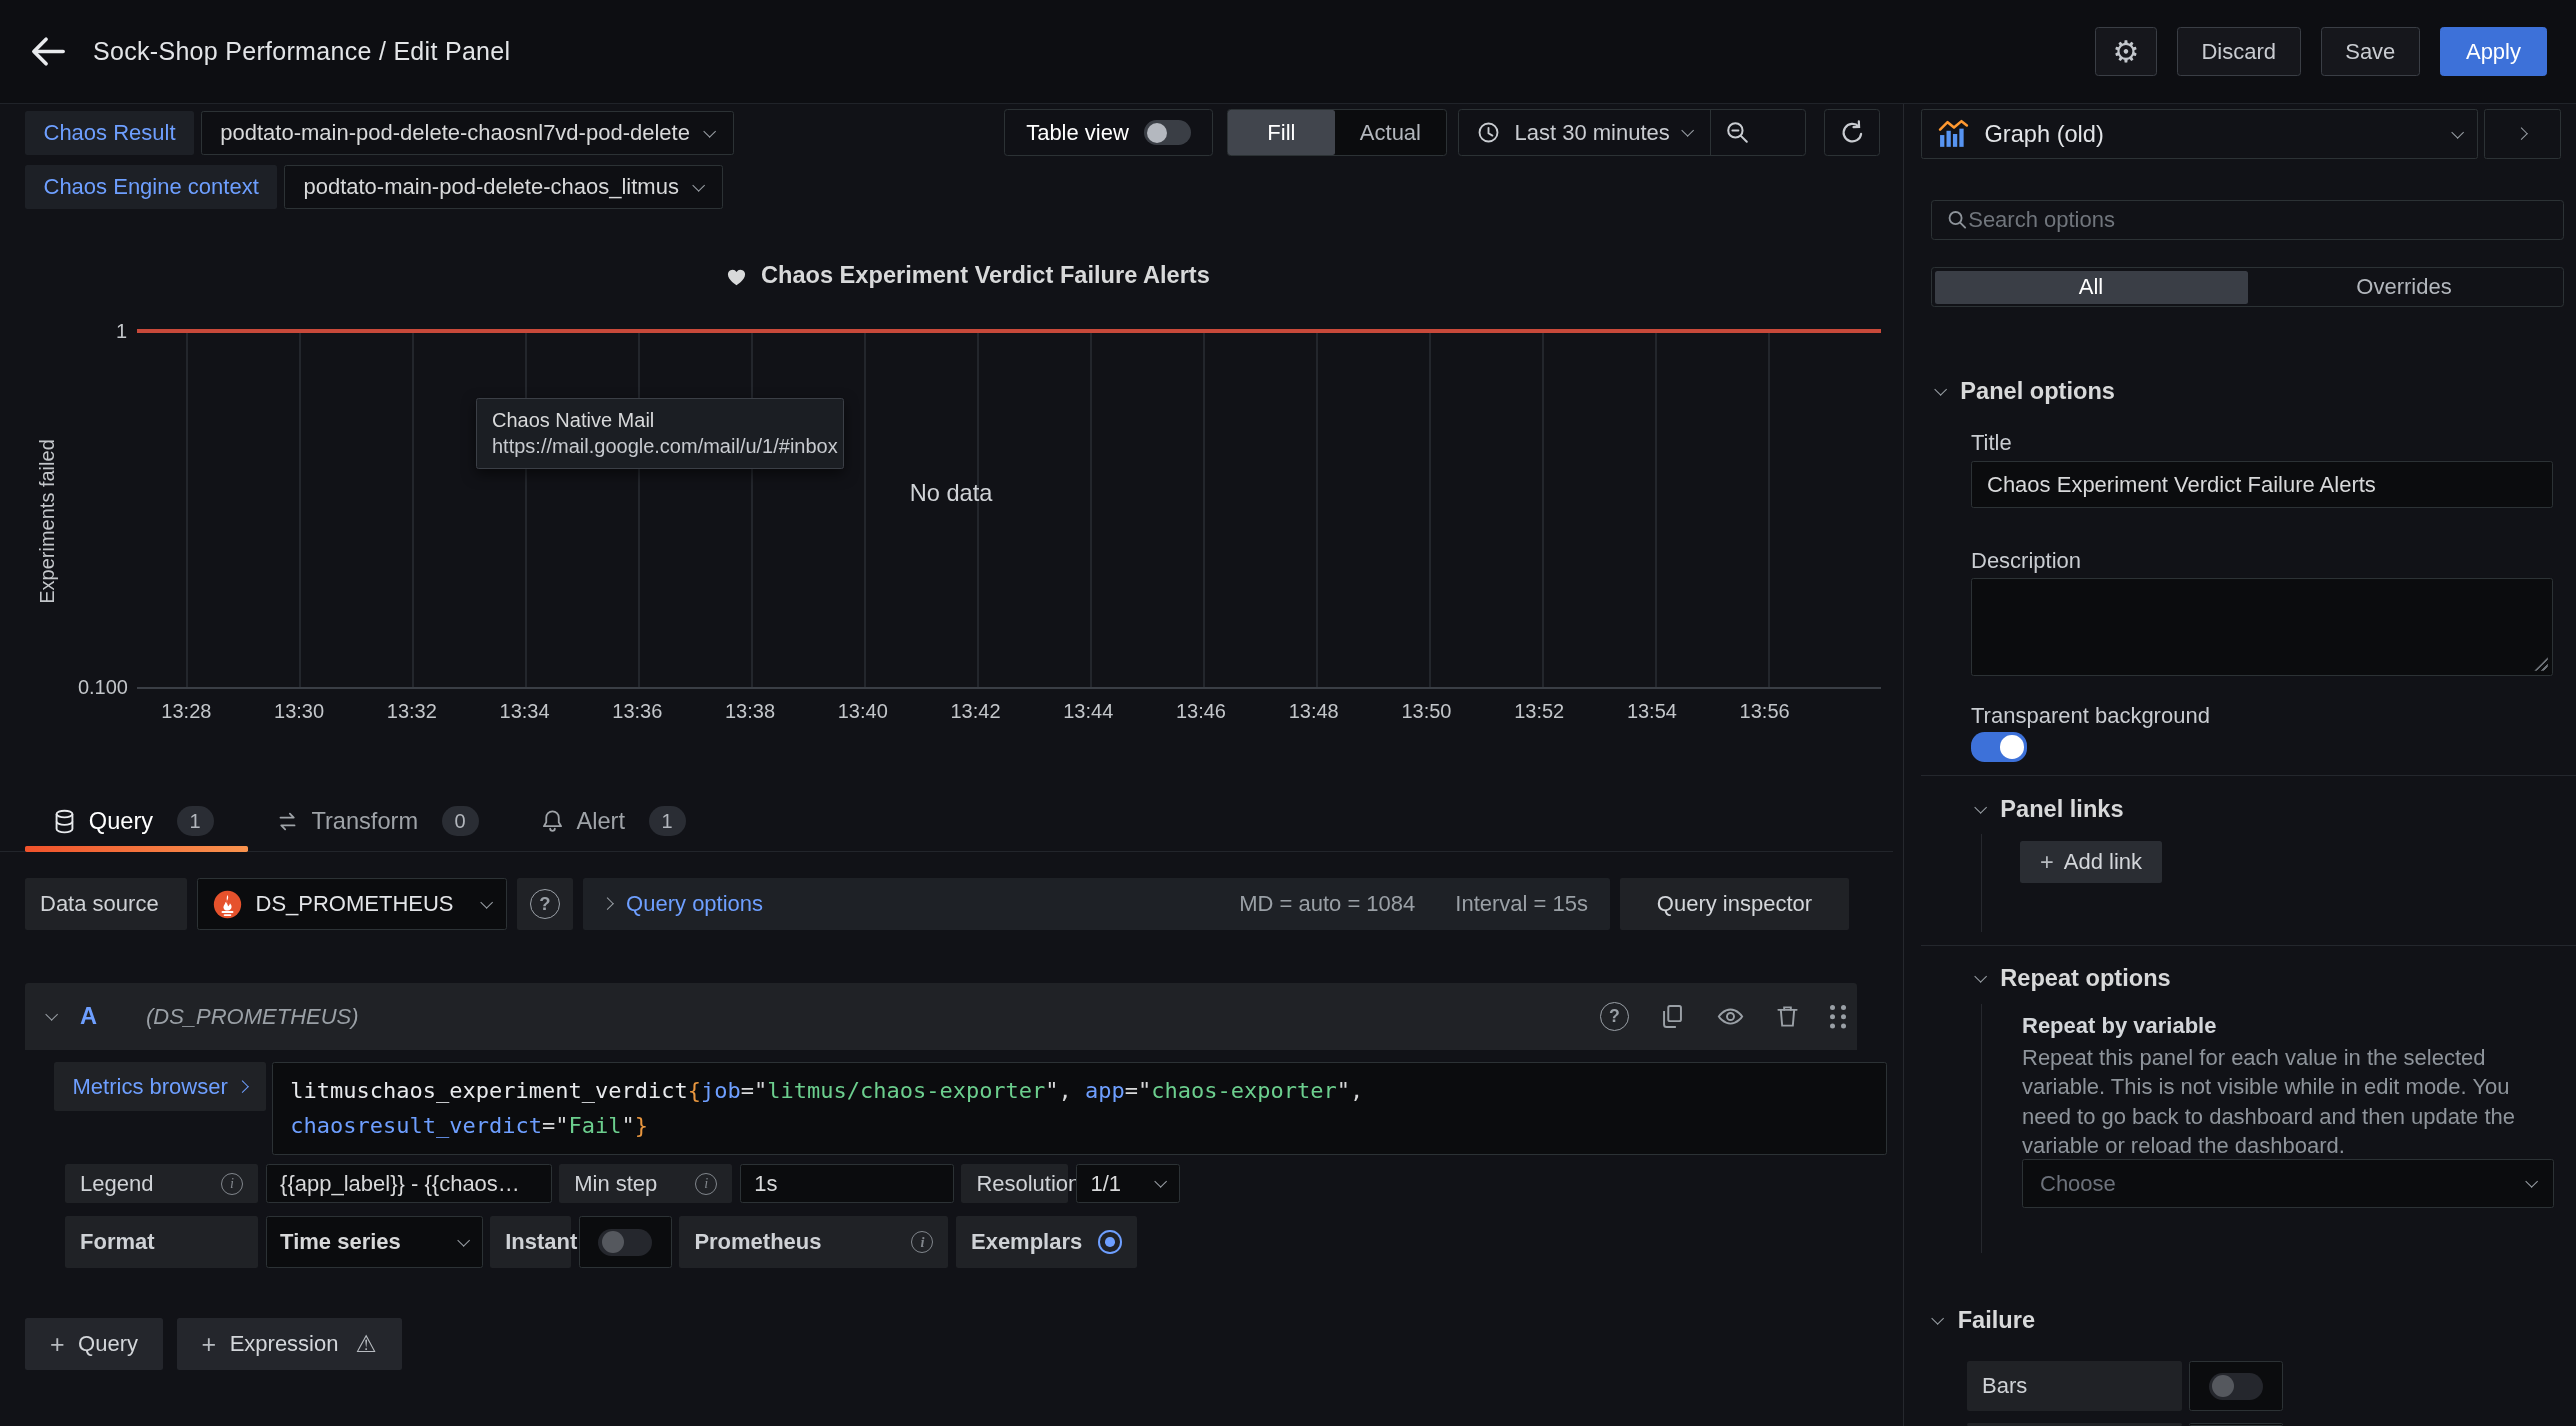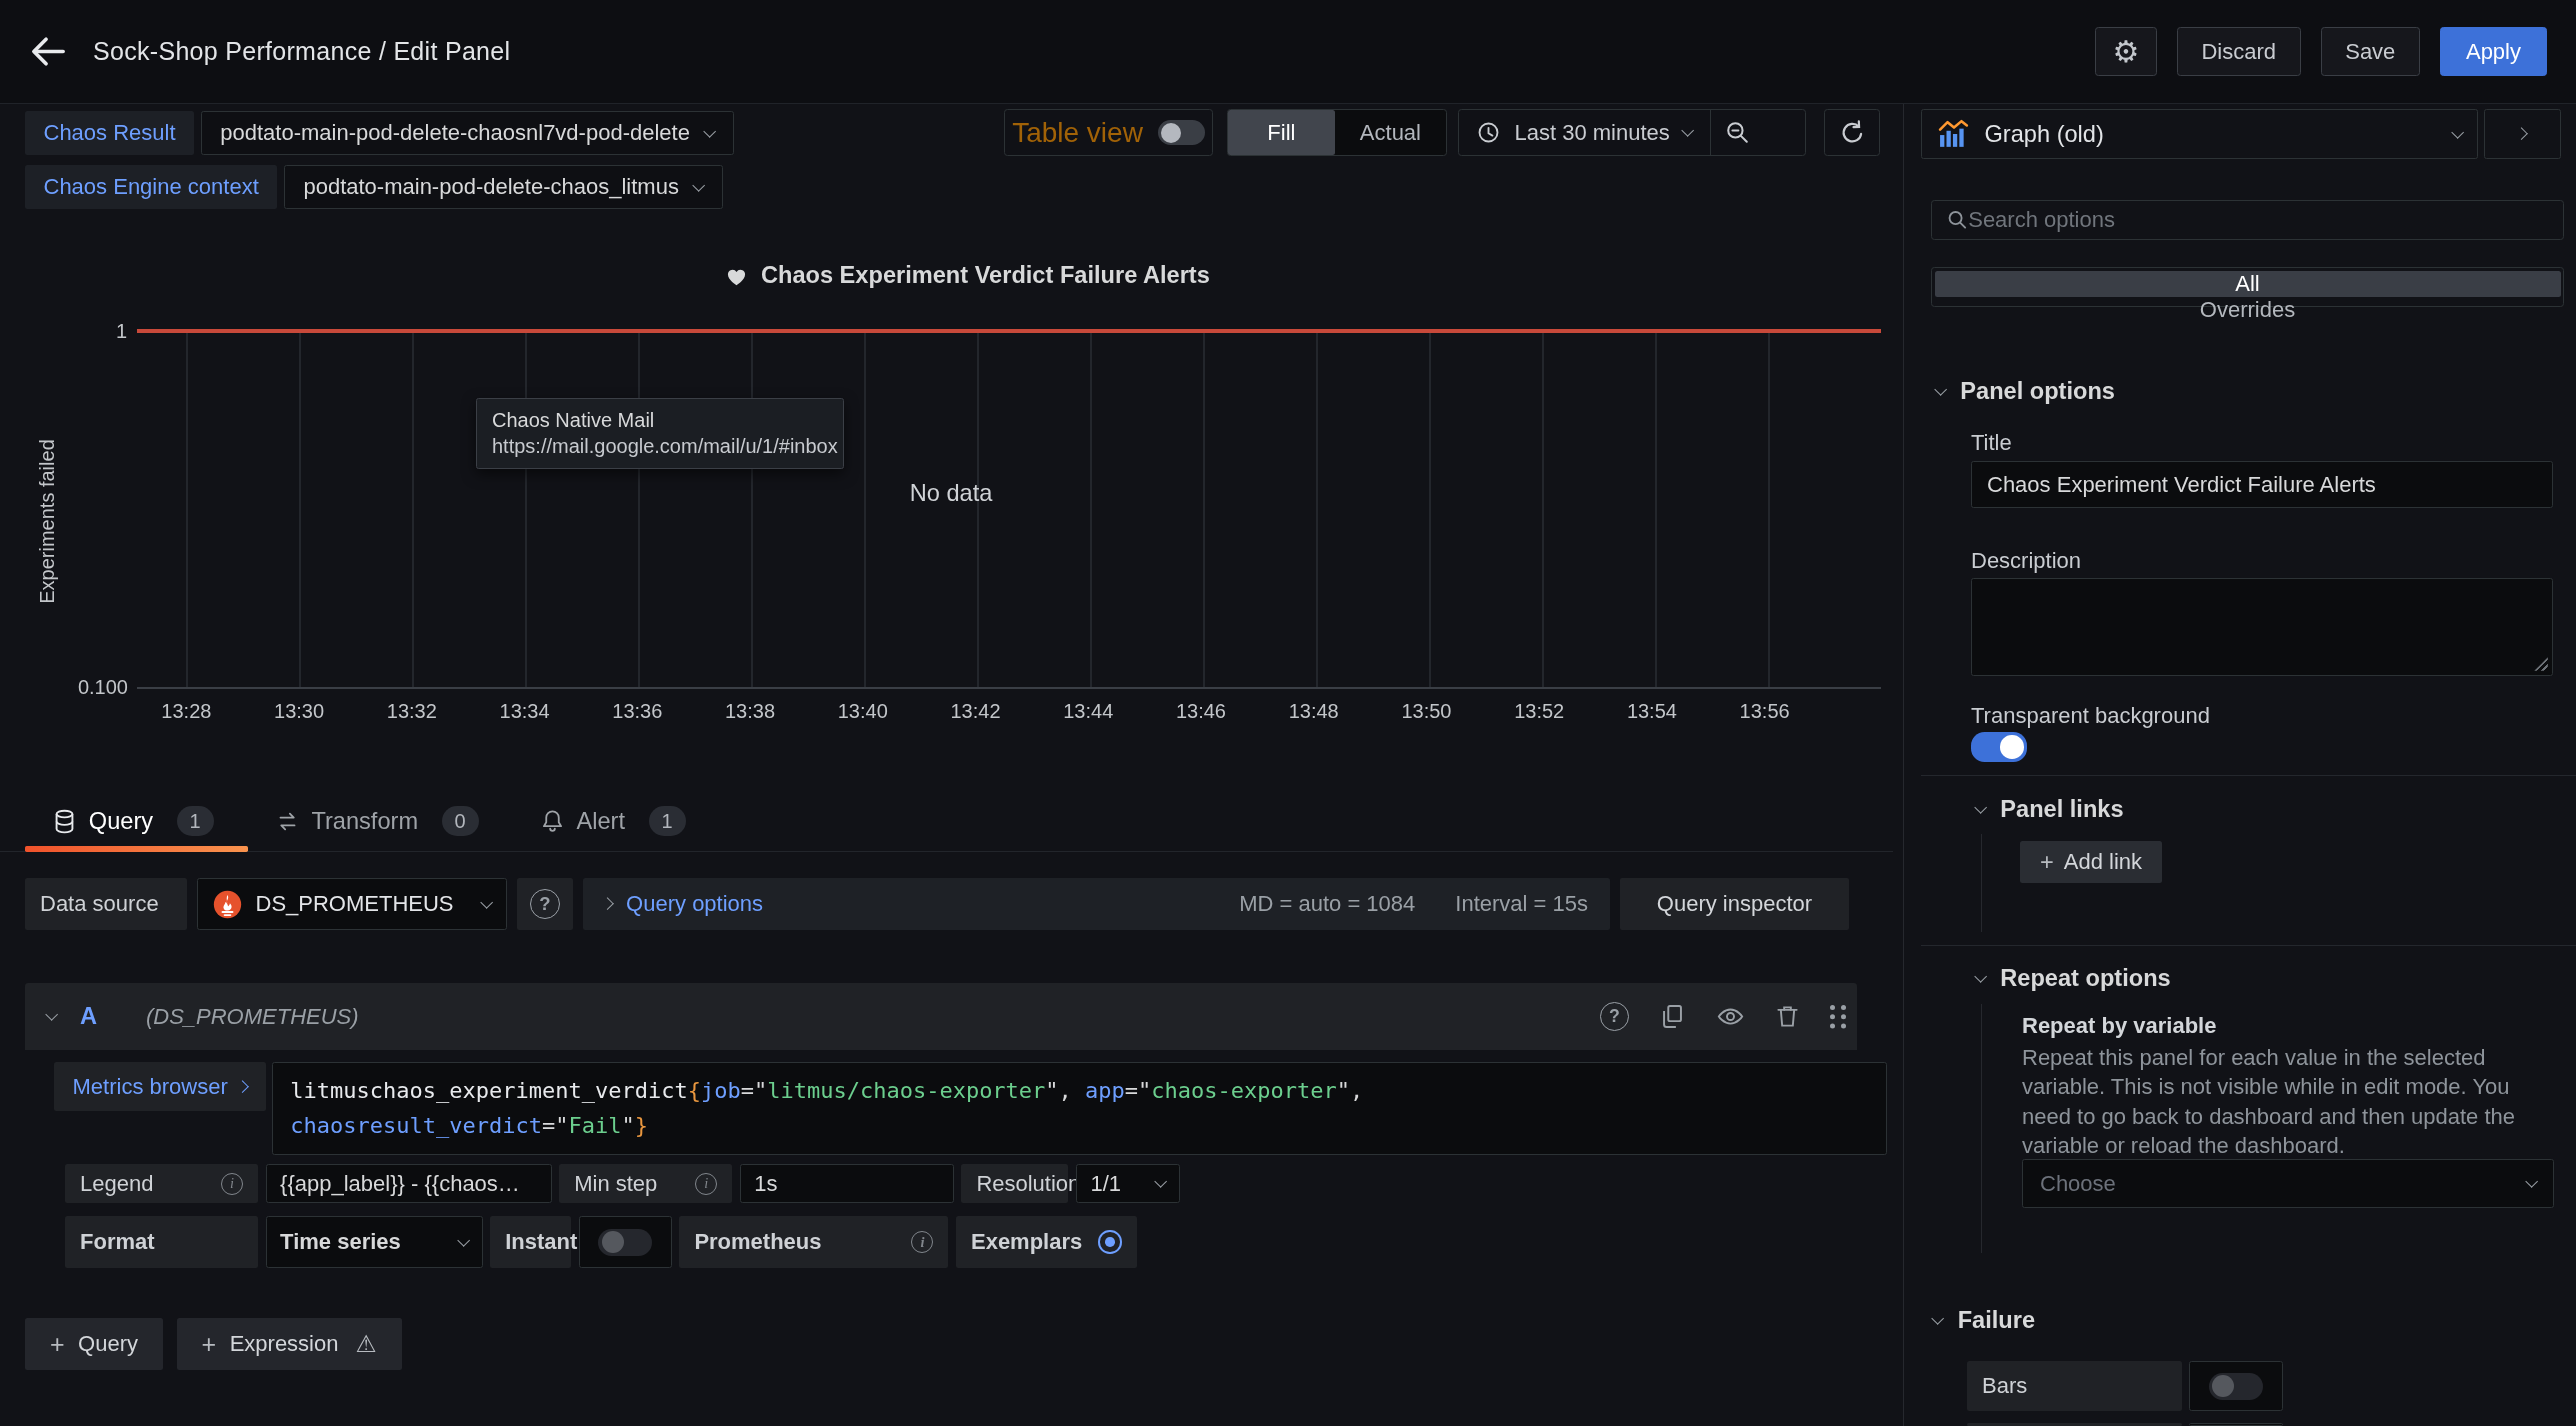--- a/index.html
+++ b/index.html
@@ -117,21 +117,21 @@
   .sb-abs { position:absolute; }
   .viz-box { left:17px; top:5px; width:557px; height:50px; border:0.8px solid #2c3235; border-radius:2.5px;
              display:flex; align-items:center; gap:13.5px; padding:0 15px; }
   .viz-box .vname { font-size:23.6px; font-weight:500; color:#e3e5e8; flex:1; }
   .viz-next { left:580px; top:5px; width:77px; height:50px; border:0.8px solid #2c3235; border-radius:2.5px;
               display:flex; align-items:center; justify-content:center; }
   .search-box { left:27px; top:96px; width:633px; height:40px; border:0.8px solid #2c3235; border-radius:3.4px;
                 display:flex; align-items:center; gap:0; padding:0 13.5px; }
   .search-box input { font-size:22px; color:#9aa0a6; }
   .search-box input::placeholder { color:#70757c; }
-  .filter-seg { left:27px; top:163px; width:633px; height:40px; border:0.8px solid #2c3235; border-radius:3.4px; display:flex; padding:2.5px;flex-direction:column; }
+  .filter-seg { left:27px; top:163px; width:633px; height:40px; border:0.8px solid #2c3235; border-radius:3.4px; display:flex; padding:2.5px; }
   .fseg { flex:1; display:flex; align-items:center; justify-content:center; font-size:22px; color:#b3b7bd; border-radius:2.5px; cursor:pointer; }
   .fseg.active { background:#3a3e46; color:#ffffff; font-weight:500; }
   .sec-head { display:flex; align-items:center; gap:15px; font-size:23.6px; font-weight:600; color:#d8d9da; cursor:pointer; }
   .fld-label { font-size:22px; color:#c9ccd1; }
   .sb-input { background:#0b0c0e; border:0.8px solid #2c3235; border-radius:2.5px; }
   .sb-divider { left:17px; width:656px; height:0.8px; background:#24272d; }
   .guide { width:0.8px; background:#26282e; }
   .addlink-btn { height:42px; background:#2a2d33; border-radius:2.5px; display:flex; align-items:center; gap:10px;
                  padding:0 20px; font-size:22px; color:#d3d6da; cursor:pointer; }
   .para { font-size:22px; line-height:29.4px; color:#8e949b; }
@@ -173,21 +173,21 @@
   </div>
   <div class="var-group" style="left:25px; top:165px;">
     <span class="var-label">Chaos Engine context</span>
     <span class="var-value">
       <span>podtato-main-pod-delete-chaos_litmus</span>
       <i class="cv"></i>
     </span>
   </div>
 
   <div class="group-box" style="left:1004px; top:109px; width:209px; justify-content:center; gap:15px;">
-    <span style="font-size:28px; color:#a16207;">Table view</span>
+    <span style="font-size:22px; color:#ffffff;">Table view</span>
     <span class="toggle off" style="width:47px;height:25px;">
         <span class="knob" style="width:20px;height:20px;"></span>
       </span>
   </div>
 
   <div class="group-box" style="left:1227px; top:109px; width:220px; padding:0; background:#0b0c0e;">
     <span class="seg active" style="flex:1;">Fill</span>
     <span class="seg" style="flex:1;">Actual</span>
   </div>
 

